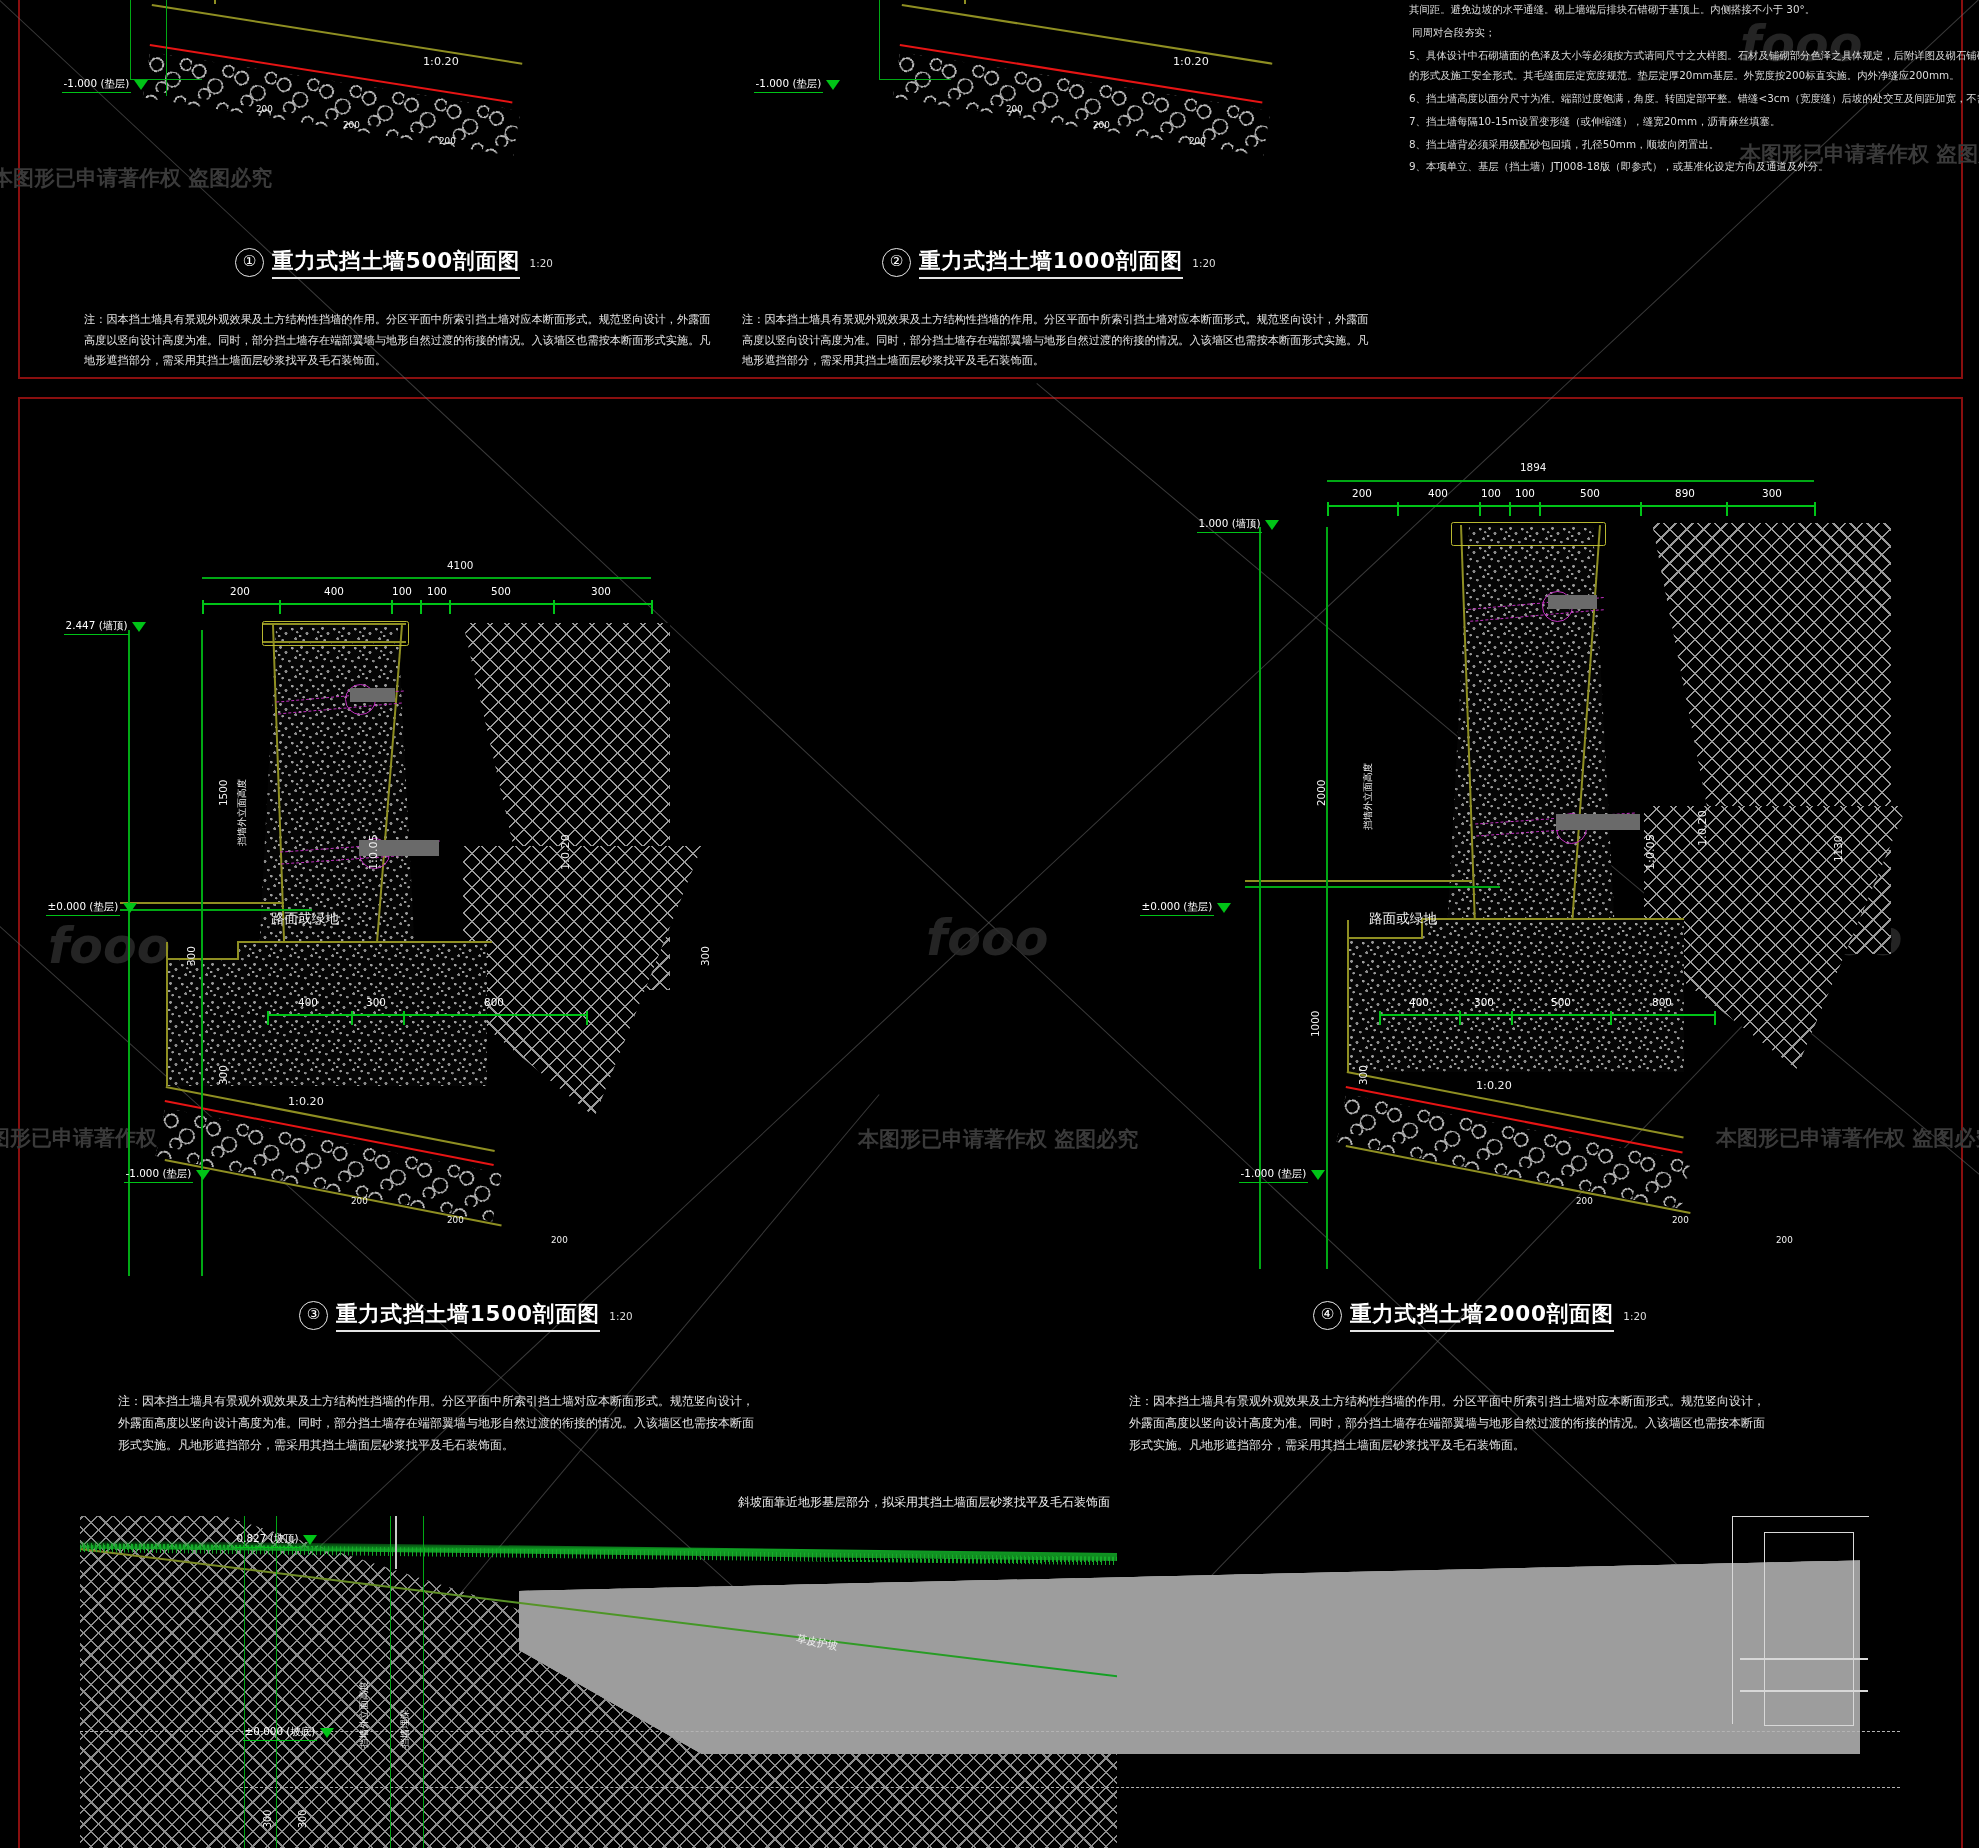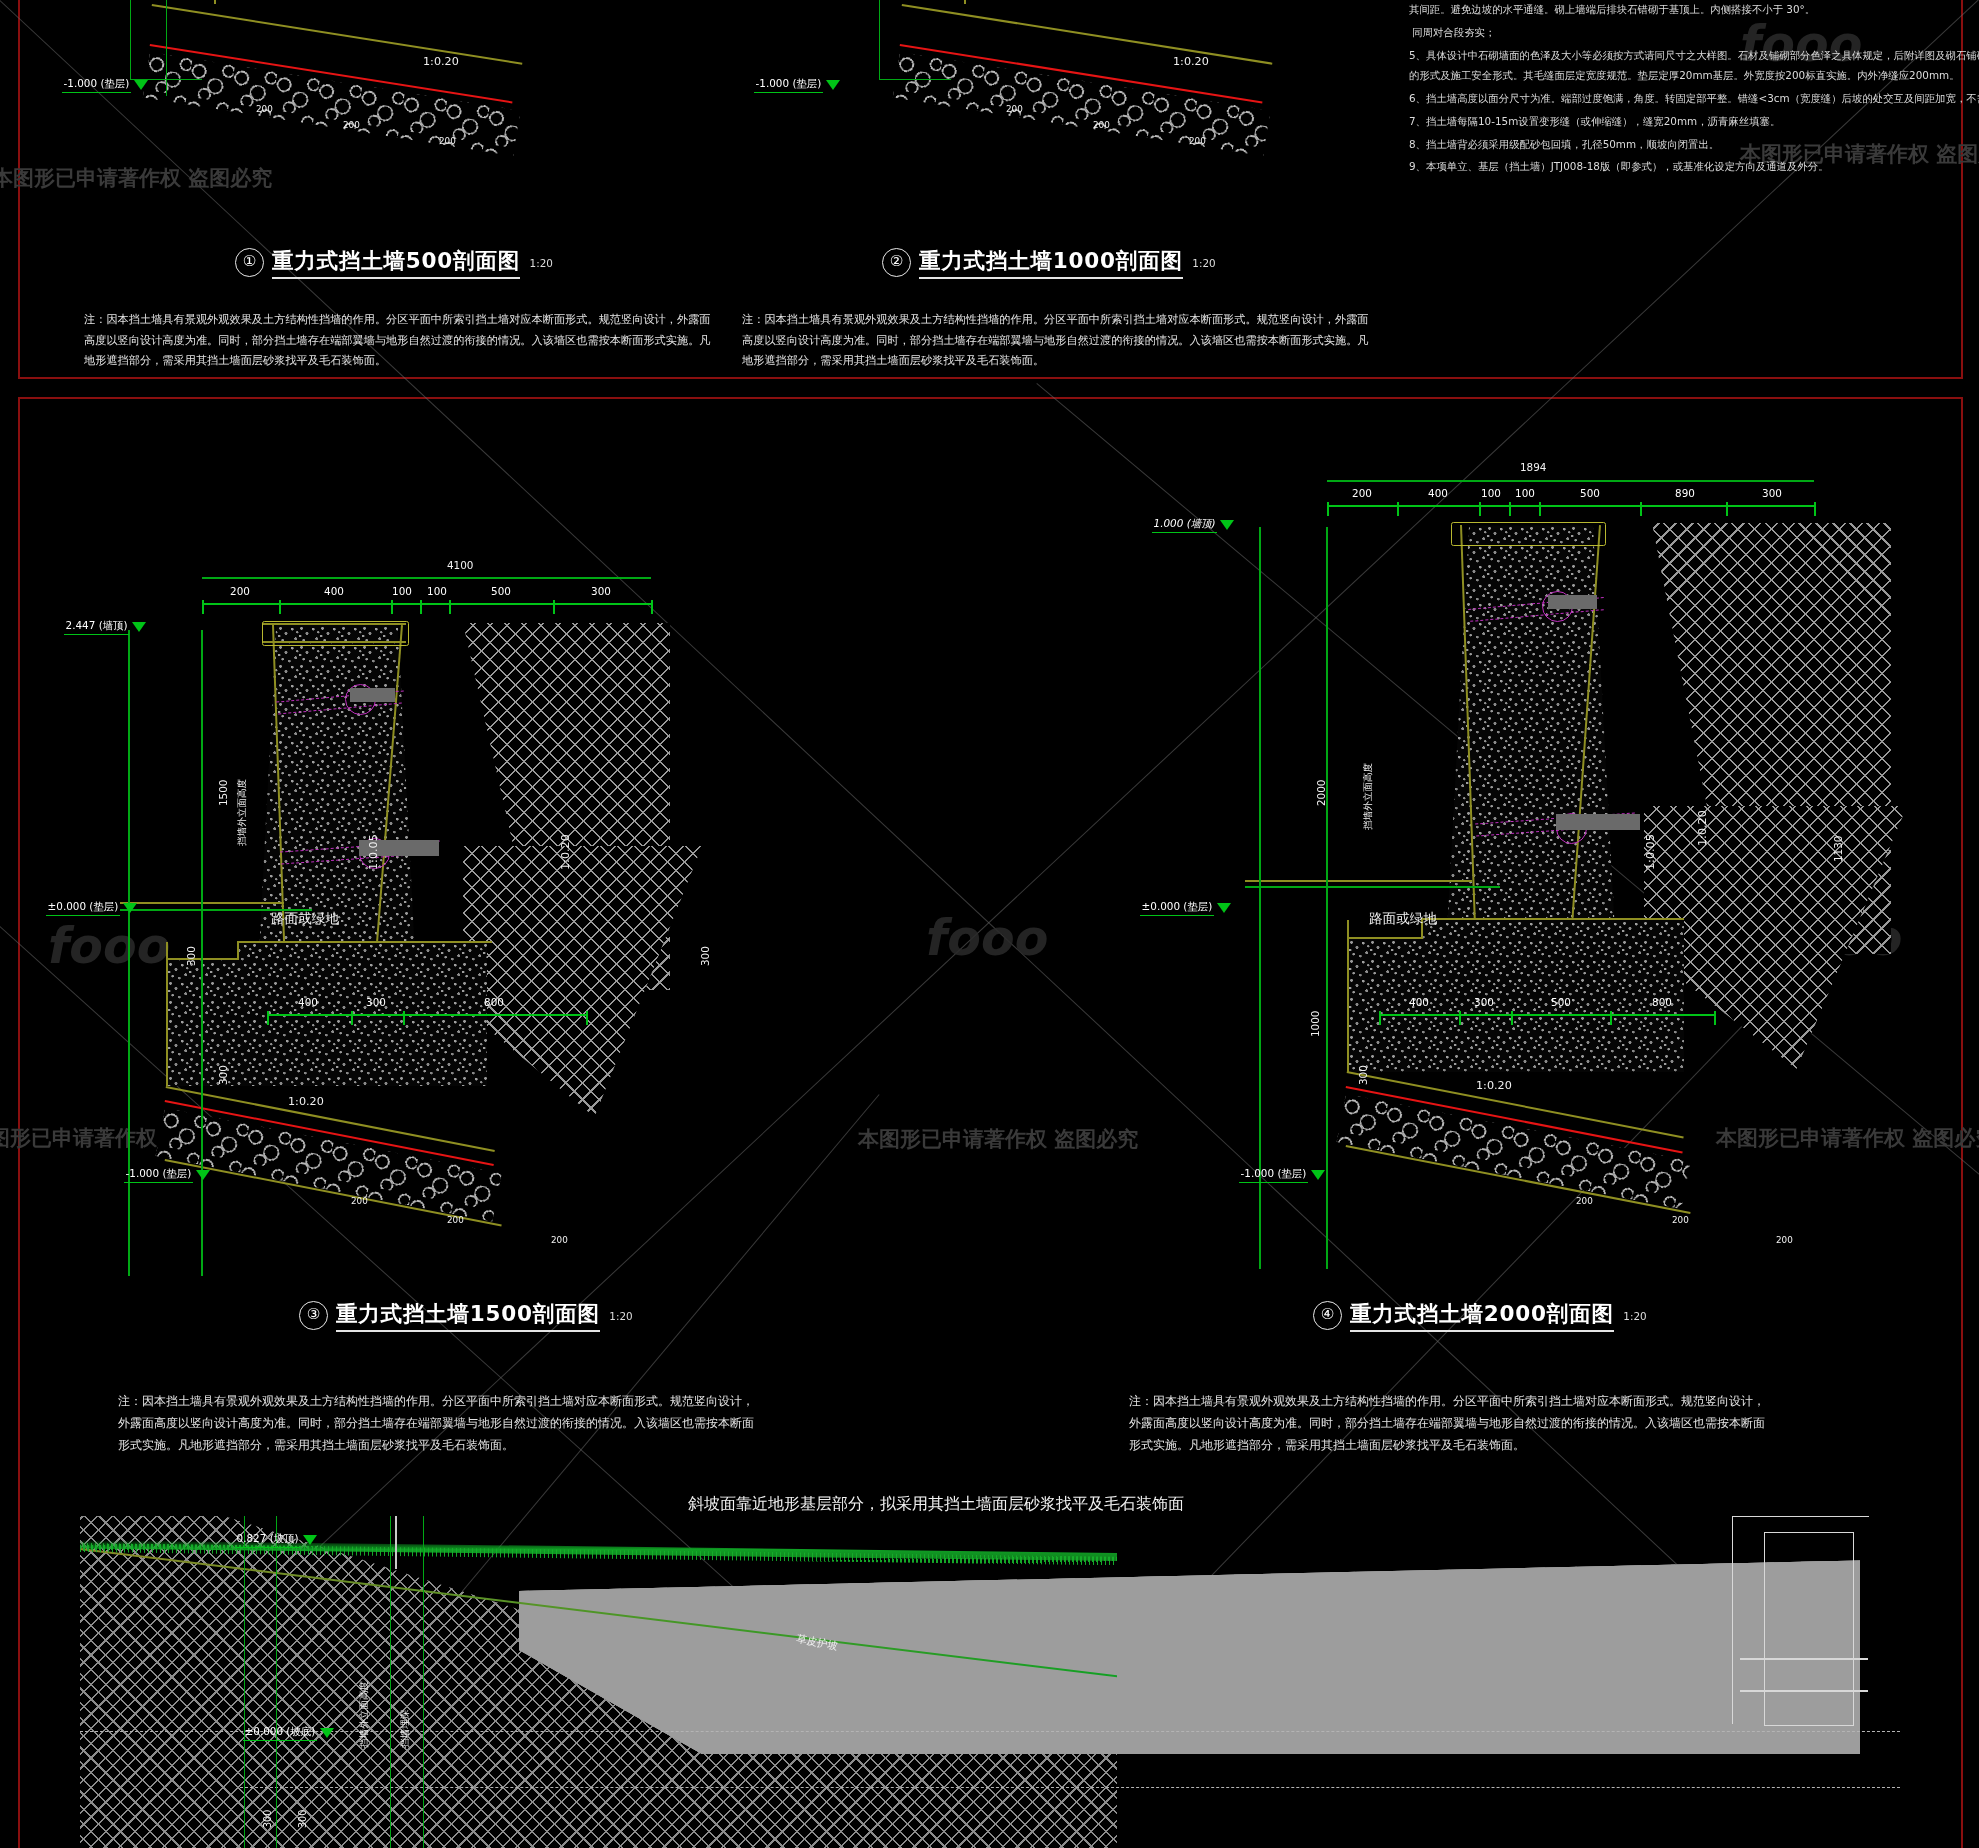--- a/index.html
+++ b/index.html
@@ -351,21 +351,21 @@
     <div class="tick" style="left:80px;"></div>
     <div class="tick" style="left:132px;"></div>
     <div class="tick" style="left:231px;"></div>
     <div class="tick" style="left:335px;"></div>
     <div class="lbl" style="left:40px;">400</div>
     <div class="lbl" style="left:105px;">300</div>
     <div class="lbl" style="left:182px;">500</div>
     <div class="lbl" style="left:283px;">800</div>
   </div>
 
-  <div class="elevmark" style="left:1152px;top:517px;font-style:italic;">
+  <div class="elevmark" style="left:1197px;top:517px;">
      <span class="ul">1.000 (墙顶)</span><span class="tri"></span>
   </div>
   <div class="elevmark" style="left:1140px;top:900px;">
      <span class="ul">±0.000 (垫层)</span><span class="tri"></span>
   </div>
   <div class="elevmark" style="left:1239px;top:1167px;">
      <span class="ul">-1.000 (垫层)</span><span class="tri"></span>
   </div>
   <div class="dimtxt" style="left:1369px;top:910px;font-size:13.6px;">路面或绿地</div>
 
@@ -401,21 +401,21 @@
 
     <div class="vline" style="left:164px;top:0px;height:335px;"></div>
     <div class="vline" style="left:196px;top:0px;height:335px;"></div>
     <div class="vline" style="left:310px;top:0px;height:335px;"></div>
     <div class="vline" style="left:343px;top:0px;height:335px;"></div>
 
     <div class="abs" style="left:315px;top:-19px;width:1.6px;height:72px;background:#c9c9c9;"></div>
 
   </div>
 
-  <div class="dimtxt" style="left:688px;top:1494px;font-size:16px;">斜坡面靠近地形基层部分，拟采用其挡土墙面层砂浆找平及毛石装饰面</div>
+  <div class="dimtxt" style="left:738px;top:1494px;font-size:12px;">斜坡面靠近地形基层部分，拟采用其挡土墙面层砂浆找平及毛石装饰面</div>
   <div class="dimtxt" style="left:798px;top:1632px;font-size:10.4px;transform:rotate(11deg);transform-origin:left top;">草皮护坡</div>
 
   <div class="elevmark" style="left:235px;top:1532px;">
      <span class="ul">0.827 (坡顶)</span><span class="tri"></span>
   </div>
   <div class="elevmark" style="left:243px;top:1725px;">
      <span class="ul">±0.000 (坡底)</span><span class="tri"></span>
   </div>
   <div class="dimtxt vert" style="left:358px;top:1748px;font-size:9.6px;">挡墙外立面高度</div>
   <div class="dimtxt vert" style="left:399px;top:1748px;font-size:9.6px;">挡墙埋深</div>

